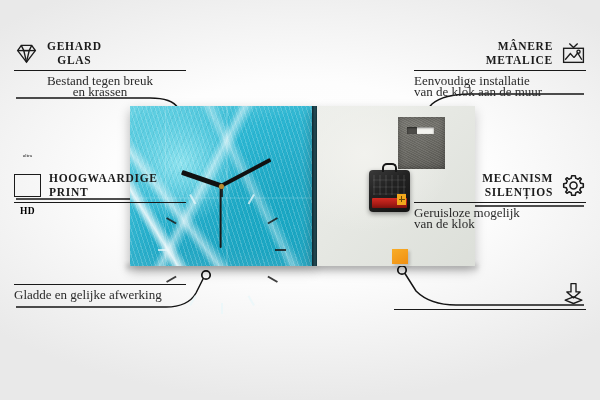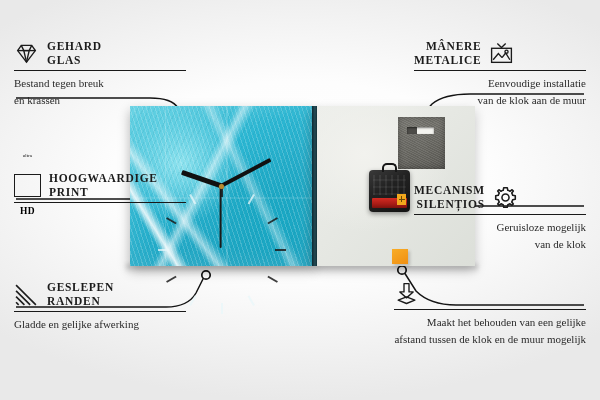--- a/index.html
+++ b/index.html
@@ -122,50 +122,50 @@
   }
   #panel-shadow {
     left:126px; top:264px; width:352px; height:9px;
     background:linear-gradient(180deg, rgba(0,0,0,.22), rgba(0,0,0,0));
     filter:blur(2px);
   }
 
   
   .callout { position:absolute; }
   .head { display:flex; align-items:center; gap:8px; }
-  .head.r { justify-content:flex-start; }
+  .head.r { justify-content:flex-end; }
   .title {
     font-size:11.5px; font-weight:700; letter-spacing:.7px;
     color:#1b1b1b; line-height:13.5px; text-transform:uppercase;
     white-space:pre-line;
   }
   .title.r { text-align:right; }
   .rule { height:1.3px; background:#191919; margin:3px 0 4px; }
   .desc {
-    font-size:11px; color:#2a2a2a; line-height:17px; white-space:pre-line;
-  }
-  .desc.r { text-align:right; }
+    font-size:13px; color:#2a2a2a; line-height:11px; white-space:pre-line;
+  }
+  .desc.r { }
   .ico { width:25px; height:25px; flex:0 0 25px; }
   .ico svg { display:block; width:25px; height:25px; }
 
   
   .hd {
     width:27px; height:23px; flex:0 0 27px; border:1.4px solid #1b1b1b;
     display:flex; flex-direction:column; align-items:center; justify-content:center;
     line-height:1;
   }
   .hd b { font-size:9.5px; font-weight:700; letter-spacing:.3px;margin-top:48px; }
   .hd s { font-size:4.6px; text-decoration:none; letter-spacing:.2px; display:block; margin-bottom:.5px;}
 
   
-  #c-glass   { left:14px;  top:40px;  width:172px; }
+  #c-glass   { left:14px;  top:40px;  width:172px;text-align:center; }
   #c-print   { left:14px;  top:172px; width:172px; }
   #c-edges   { left:14px;  top:281px; width:172px; }
   #c-handles { left:414px; top:40px;  width:172px; }
-  #c-mech    { left:414px; top:172px; width:172px;margin-top:12px; }
+  #c-mech    { left:414px; top:172px; width:172px; }
   #c-spacer  { left:394px; top:281px; width:192px; }
 </style>
 </head>
 <body>
 
 <div id="stage">
 
   <svg id="wires" viewBox="0 0 600 400">
     <g fill="none" stroke="#141414" stroke-width="1.5">
 
@@ -277,32 +277,20 @@
         <s>ultra</s>
         <b>HD</b>
       </span>
       <span class="title">HOOGWAARDIGE
 PRINT</span>
     </div>
     <div class="rule"></div>
   </div>
 
   <div class="callout" id="c-edges">
-    <div class="head">
-      <span class="ico">
-        <svg viewBox="0 0 24 24" fill="none" stroke="#1b1b1b" stroke-width="1.5">
-          <path d="M2 3 L21 22"></path>
-            <path d="M2 8.5 L15.5 22"></path>
-          <path d="M2 14 L10 22"></path>
-            <path d="M2 19.5 L4.5 22"></path>
-        </svg>
-      </span>
-      <span class="title">GESLEPEN
-RANDEN</span>
-    </div>
     <div class="rule"></div>
     <div class="desc">Gladde en gelijke afwerking</div>
   </div>
 
   <div class="callout" id="c-handles">
     <div class="head r">
       <span class="title r">MÂNERE
 METALICE</span>
       <span class="ico">
         <svg viewBox="0 0 24 24" fill="none" stroke="#1b1b1b" stroke-width="1.3">
@@ -345,17 +333,15 @@
   <div class="callout" id="c-spacer">
     <div class="head r">
       <span class="ico">
         <svg viewBox="0 0 24 24" fill="none" stroke="#1b1b1b" stroke-width="1.3">
           <path d="M9.6 2.5 H14.4 V10.5 H18.4 L12 16.2 L5.6 10.5 H9.6 Z" stroke-linejoin="round"></path>
           <path d="M4 18.4 L12 15.2 L20 18.4 L12 21.6 Z" stroke-linejoin="round"></path>
         </svg>
       </span>
     </div>
     <div class="rule"></div>
-    <div class="desc r">Maakt het behouden van een gelijke
-afstand tussen de klok en de muur mogelijk</div>
   </div>
 
 </div>
 
 </body></html>

